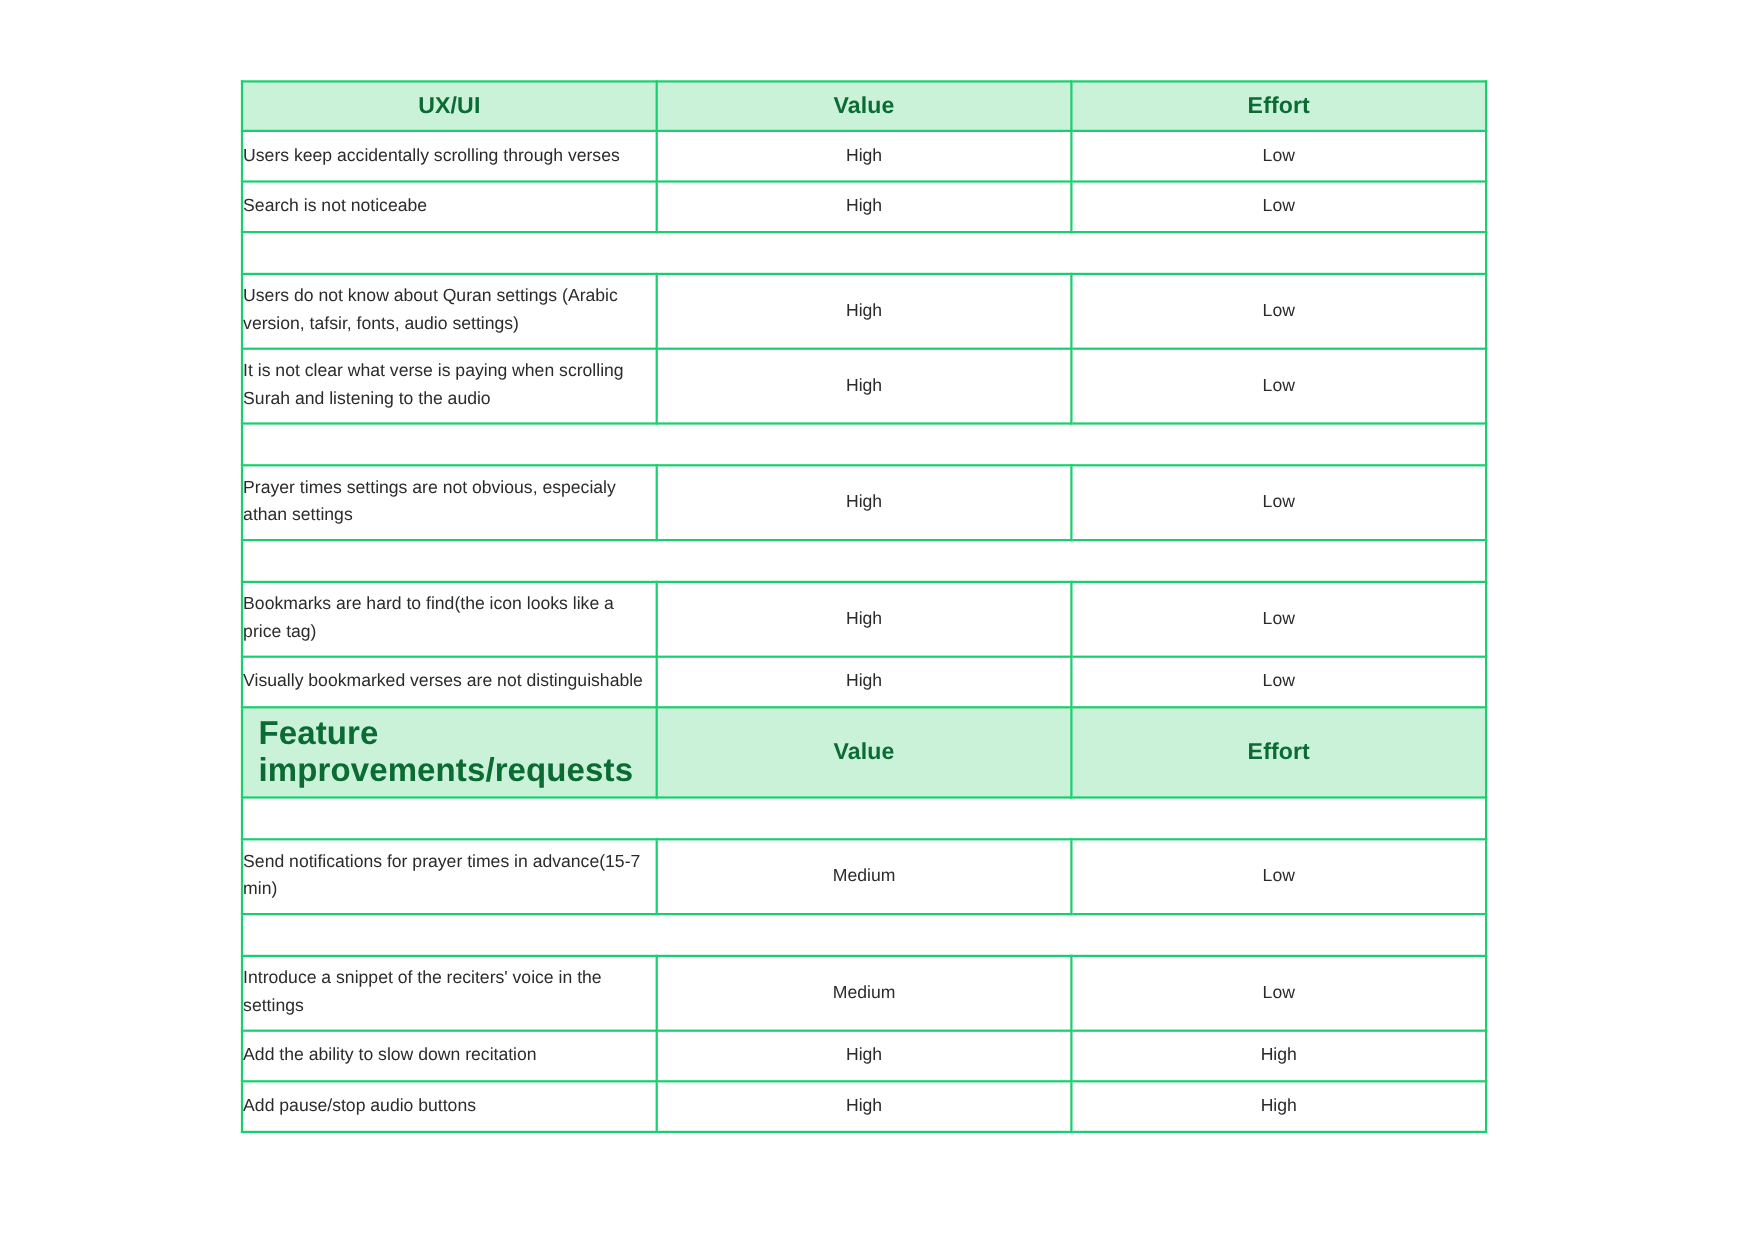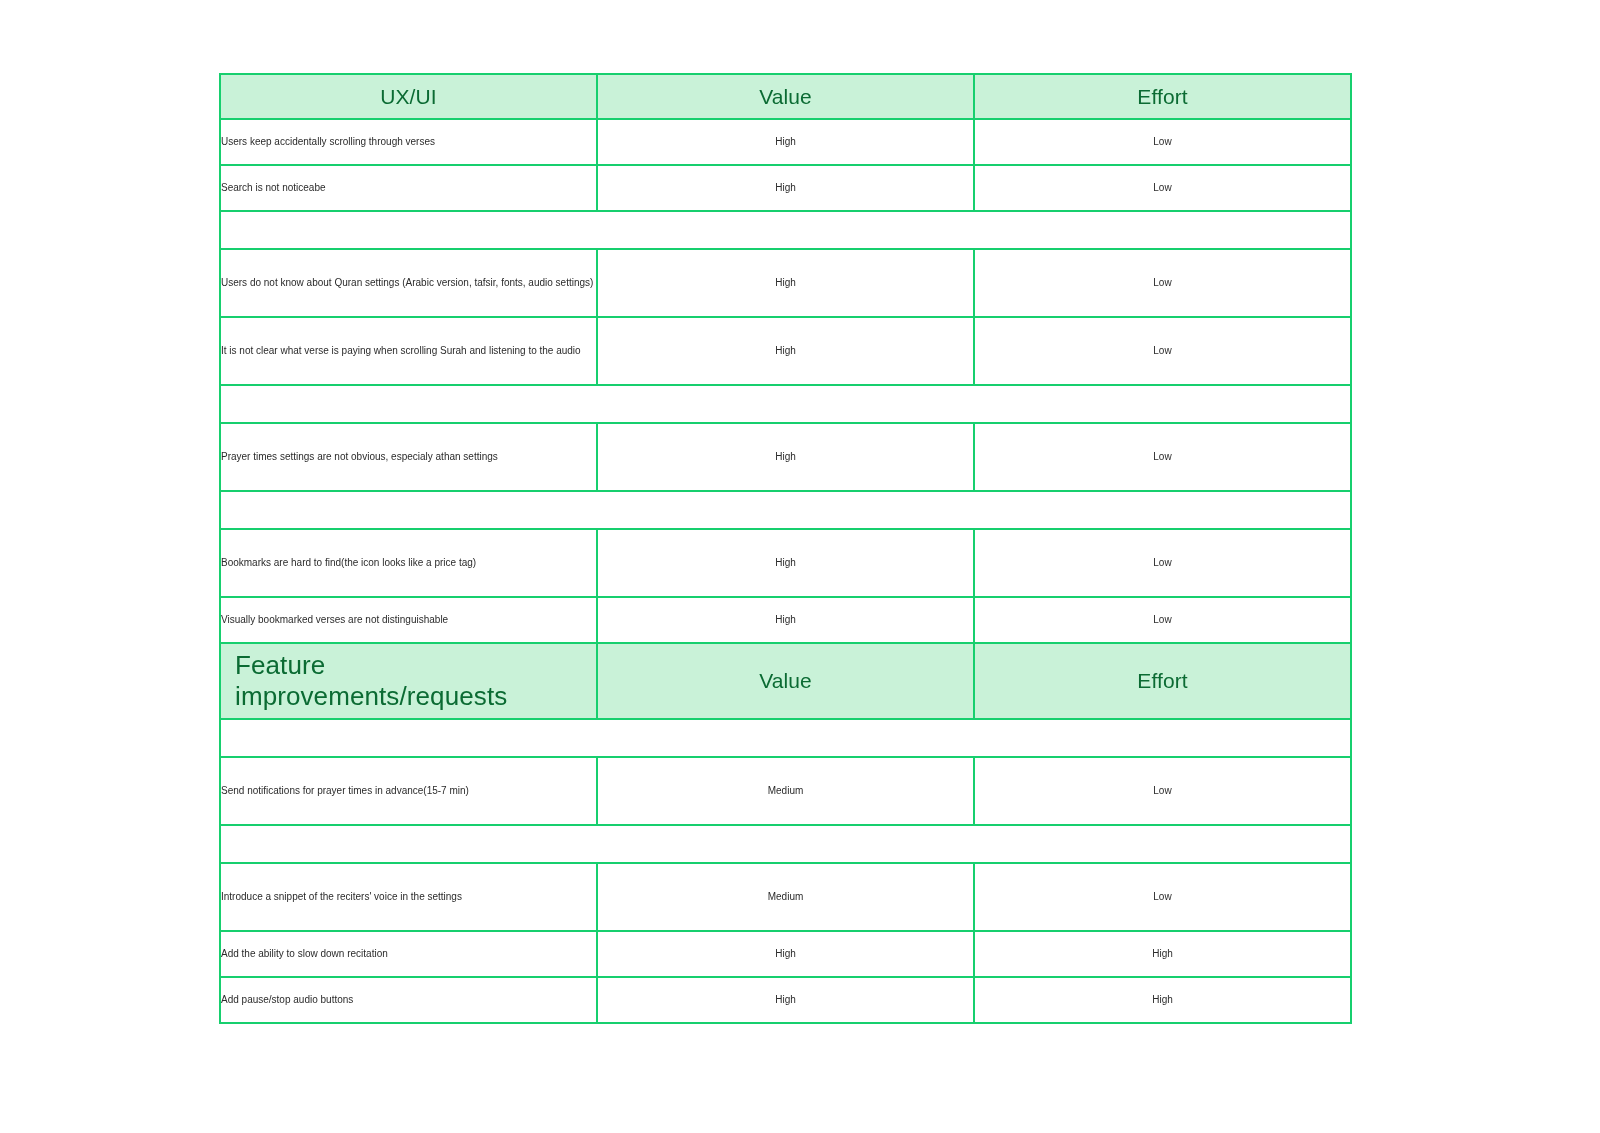--- a/index.html
+++ b/index.html
@@ -47,37 +47,37 @@
     padding: 0;
     vertical-align: middle;
     box-sizing: border-box;
   }
 
   
   tr.hdr > th {
     background: #c9f2d8;
     color: #0b6b33;
     font-size: 21px;
-    font-weight: 400;
+    font-weight: 700;
     letter-spacing: 0.1px;
     height: 45px;
     text-align: center;
     padding: 6px 14px;
   }
   tr.hdr > th.left-title {
     text-align: left;
     padding-left: 14px;
-    font-size: 26px;
+    font-size: 30px;
   }
 
   
   tr.row > td {
     background: #ffffff;
     color: #2b2b2b;
-    font-size: 10px;
+    font-size: 16px;
     font-weight: 400;
     line-height: 1.55;
   }
   td.cell-item {
     text-align: left;
     padding: 10px 14px 10px 13px;
   }
   td.cell-val,
   td.cell-eff {
     text-align: center;

